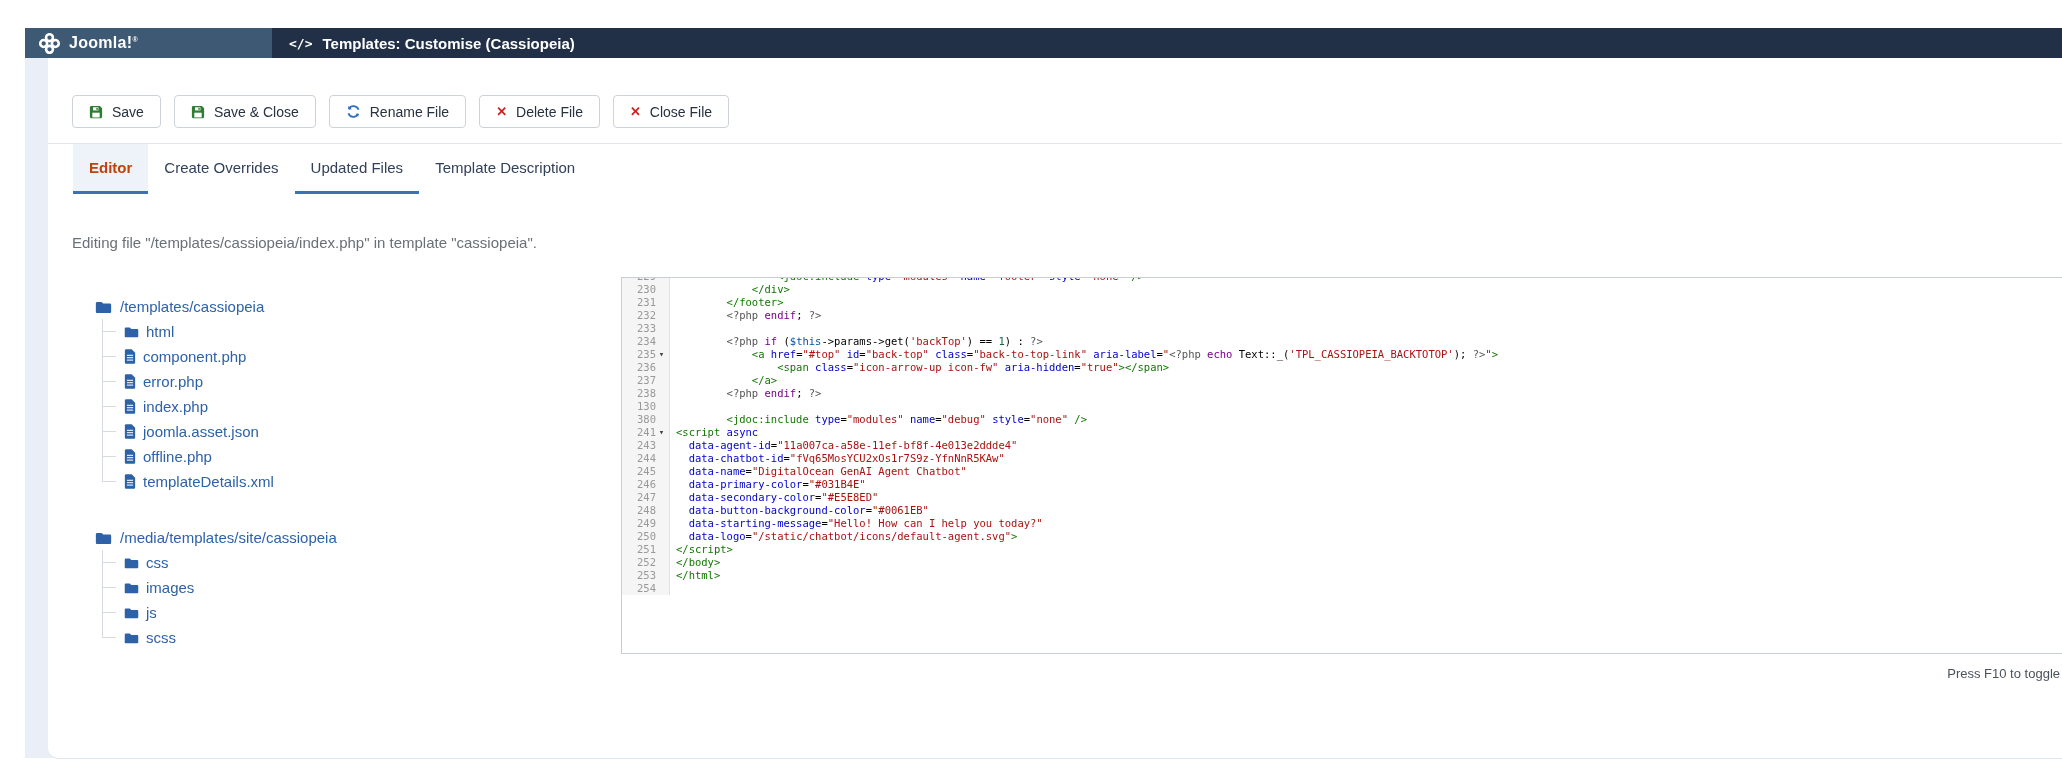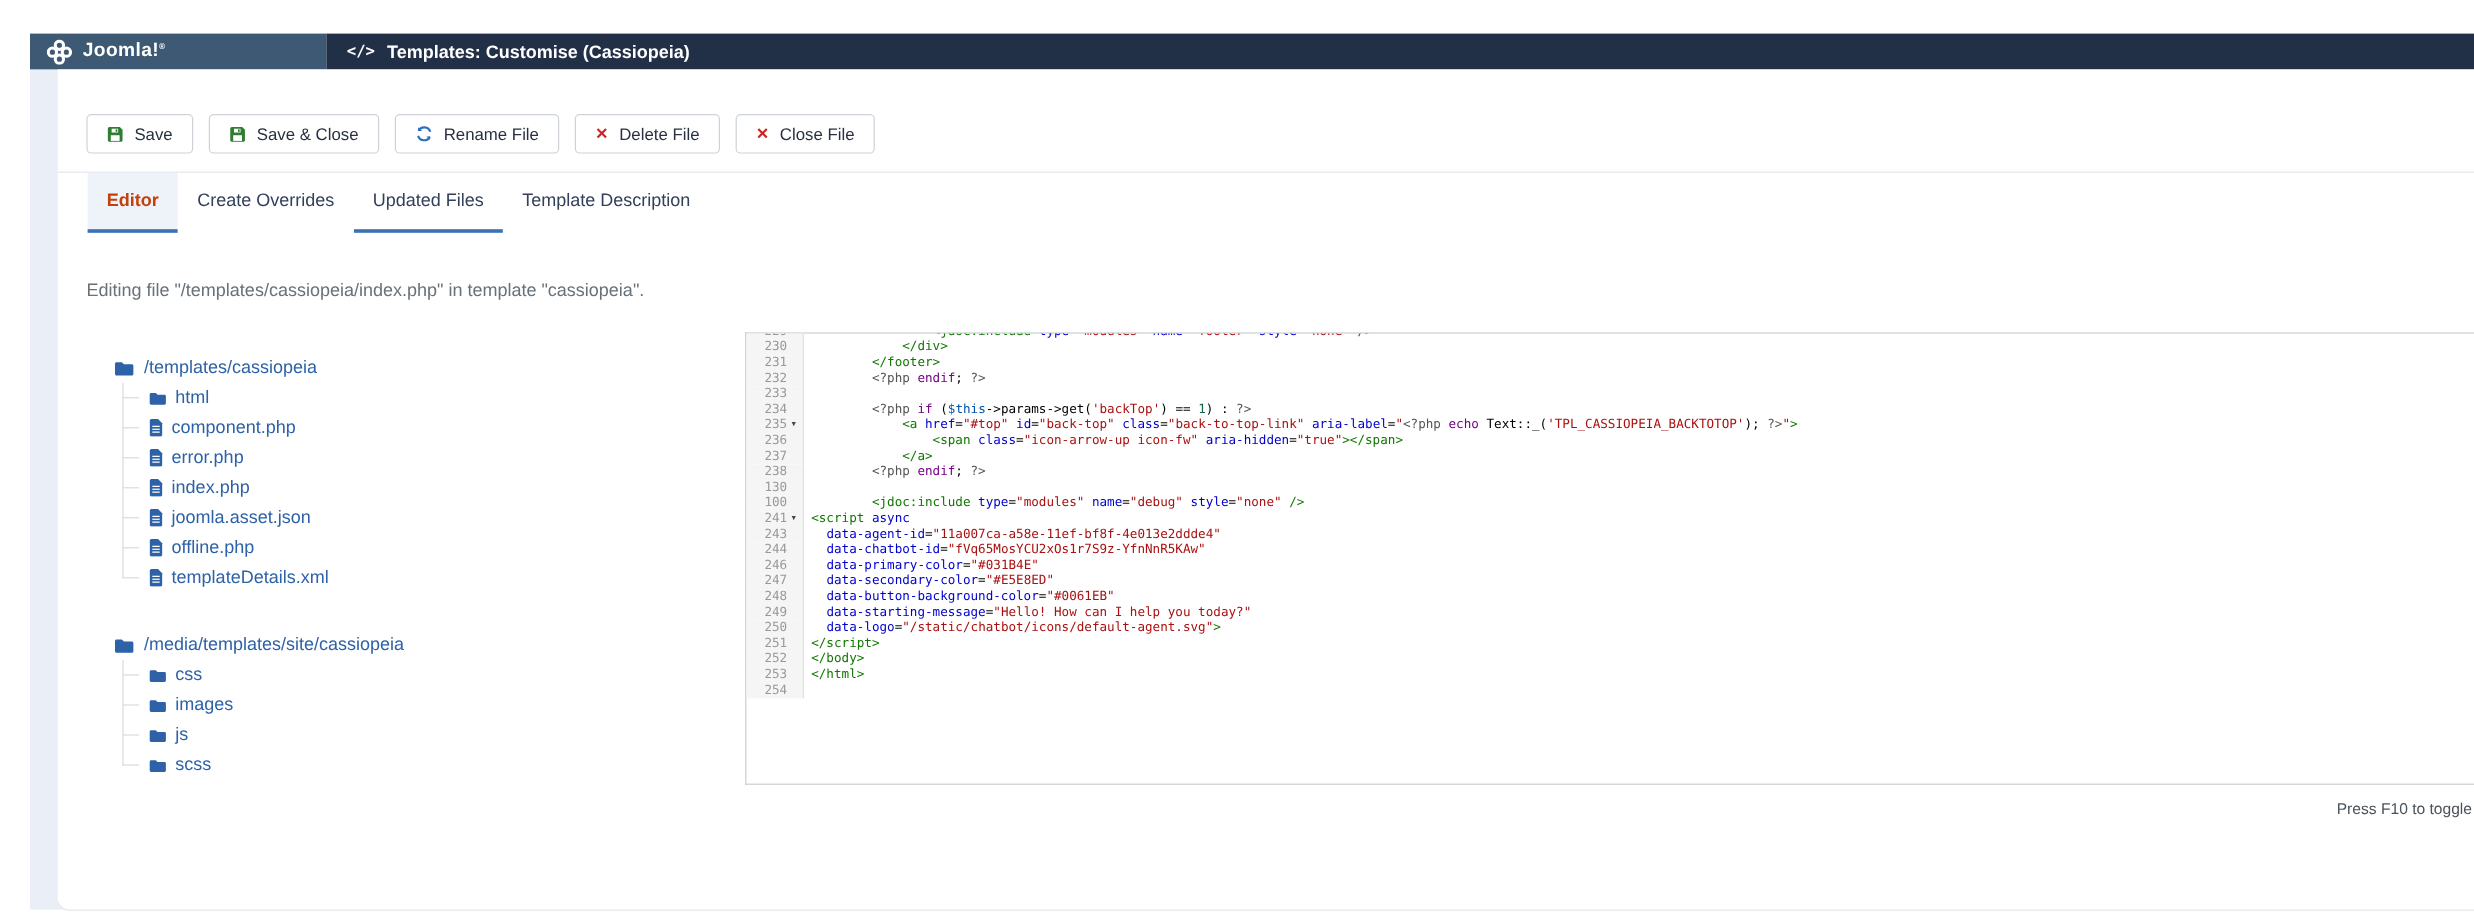--- a/index.html
+++ b/index.html
@@ -381,21 +381,21 @@
               </div>
               <div class="cl">
                 <span class="gut">
                   <span>130</span>
                   <span class="fold"></span>
                 </span>
                 <span class="txt"> </span>
               </div>
               <div class="cl">
                 <span class="gut">
-                  <span>100</span>
+                  <span>380</span>
                   <span class="fold"></span>
                 </span>
                 <span class="txt"><span class="c-p">        </span><span class="c-t">&lt;jdoc:include</span><span class="c-a"> type</span><span class="c-p">=</span><span class="c-s">"modules"</span><span class="c-a"> name</span><span class="c-p">=</span><span class="c-s">"debug"</span><span class="c-a"> style</span><span class="c-p">=</span><span class="c-s">"none"</span><span class="c-t"> /&gt;</span></span>
               </div>
               <div class="cl">
                 <span class="gut">
                   <span>241</span>
                   <span class="fold">▾</span>
                 </span>
                 <span class="txt"><span class="c-t">&lt;script</span><span class="c-a"> async</span></span>
@@ -406,20 +406,27 @@
                   <span class="fold"></span>
                 </span>
                 <span class="txt"><span class="c-p">  </span><span class="c-a">data-agent-id</span><span class="c-p">=</span><span class="c-s">"11a007ca-a58e-11ef-bf8f-4e013e2ddde4"</span></span>
               </div>
               <div class="cl">
                 <span class="gut">
                   <span>244</span>
                   <span class="fold"></span>
                 </span>
                 <span class="txt"><span class="c-p">  </span><span class="c-a">data-chatbot-id</span><span class="c-p">=</span><span class="c-s">"fVq65MosYCU2xOs1r7S9z-YfnNnR5KAw"</span></span>
+              </div>
+              <div class="cl">
+                <span class="gut">
+                  <span>245</span>
+                  <span class="fold"></span>
+                </span>
+                <span class="txt"><span class="c-p">  </span><span class="c-a">data-name</span><span class="c-p">=</span><span class="c-s">"DigitalOcean GenAI Agent Chatbot"</span></span>
               </div>
               <div class="cl">
                 <span class="gut">
                   <span>246</span>
                   <span class="fold"></span>
                 </span>
                 <span class="txt"><span class="c-p">  </span><span class="c-a">data-primary-color</span><span class="c-p">=</span><span class="c-s">"#031B4E"</span></span>
               </div>
               <div class="cl">
                 <span class="gut">

